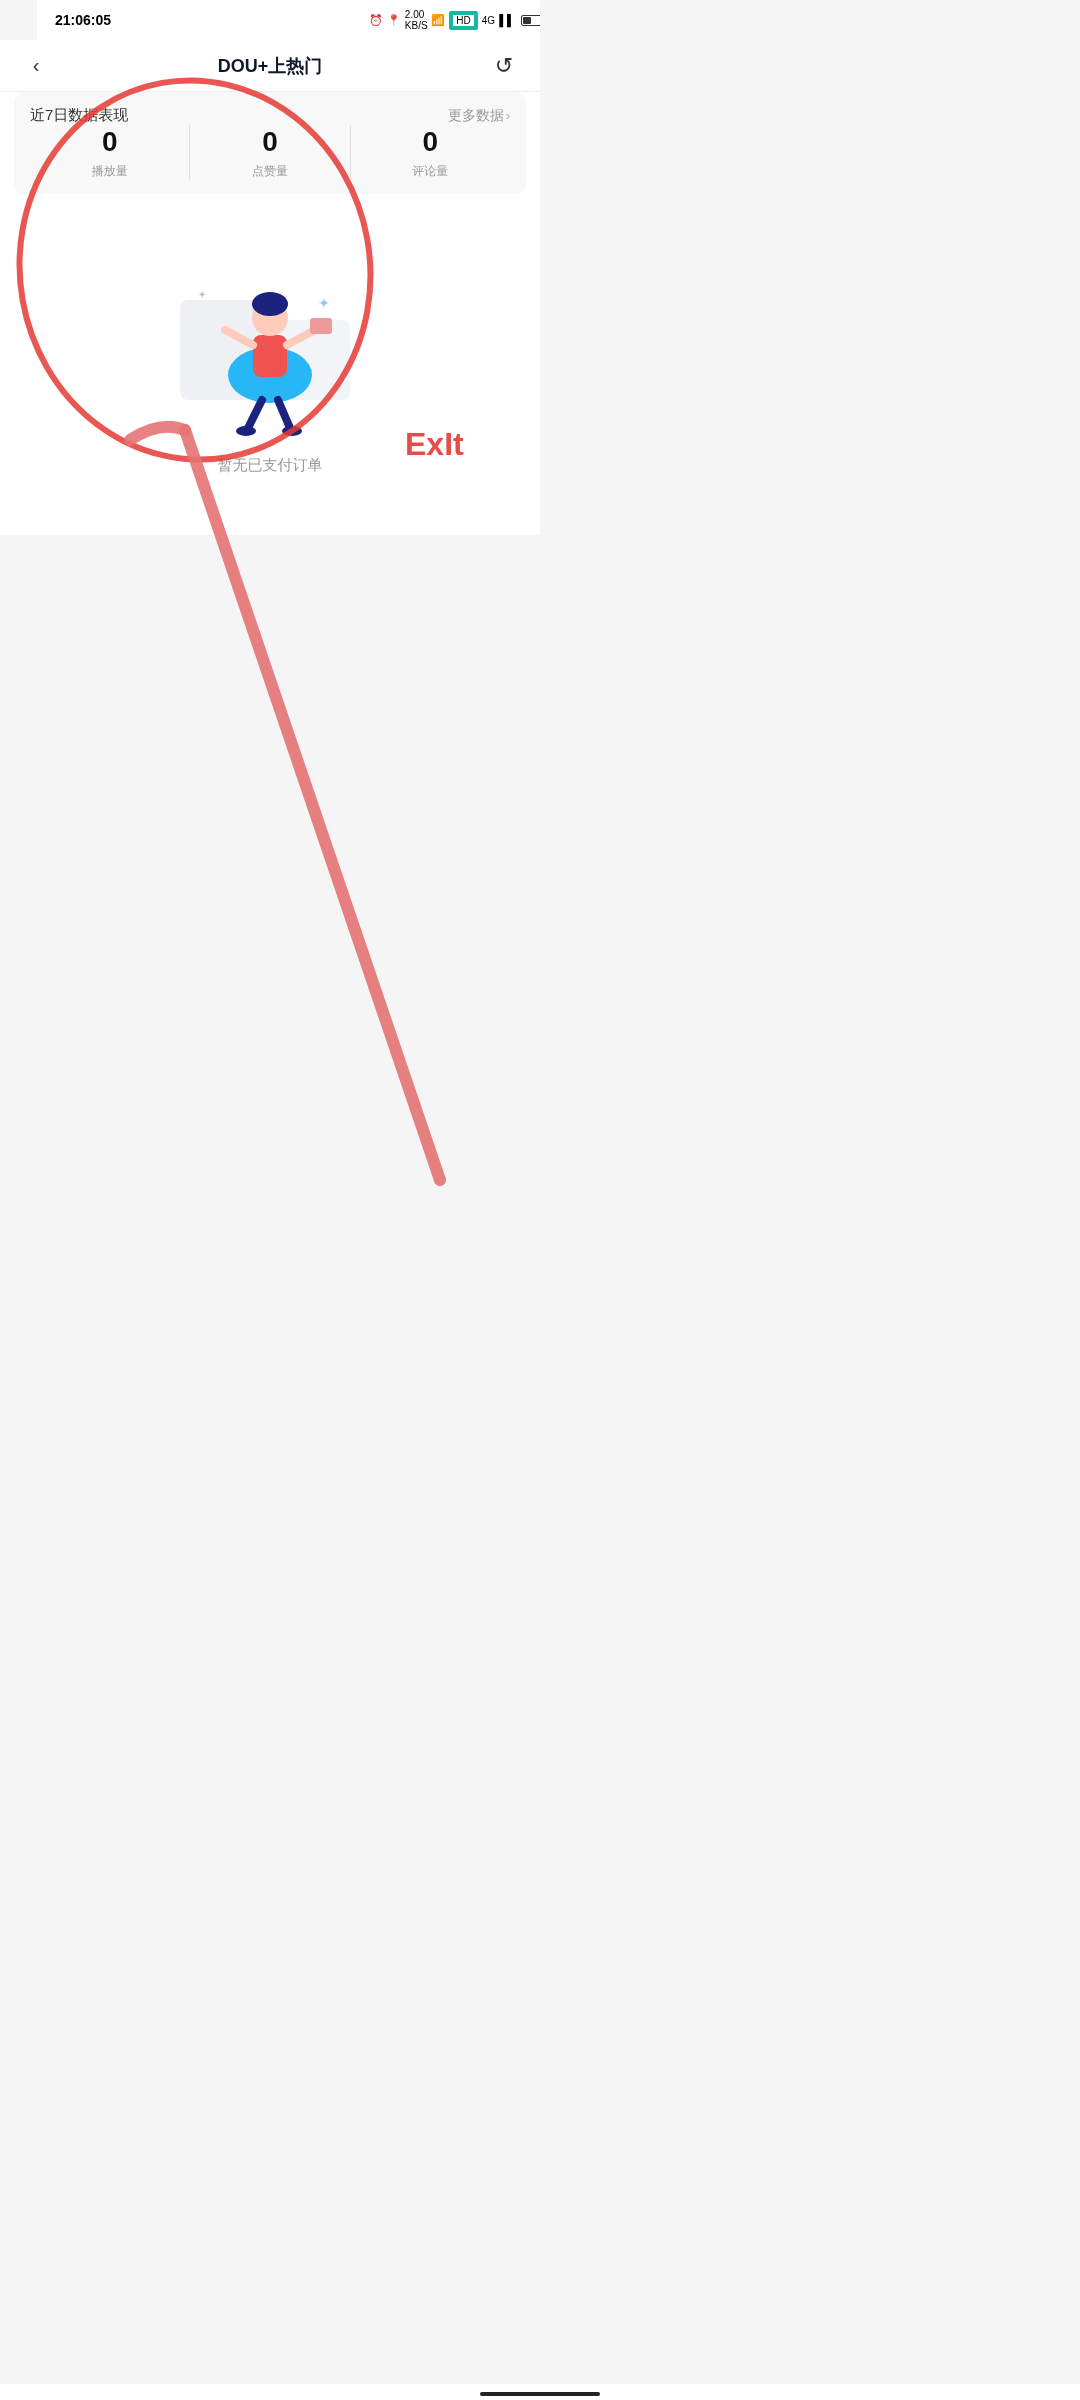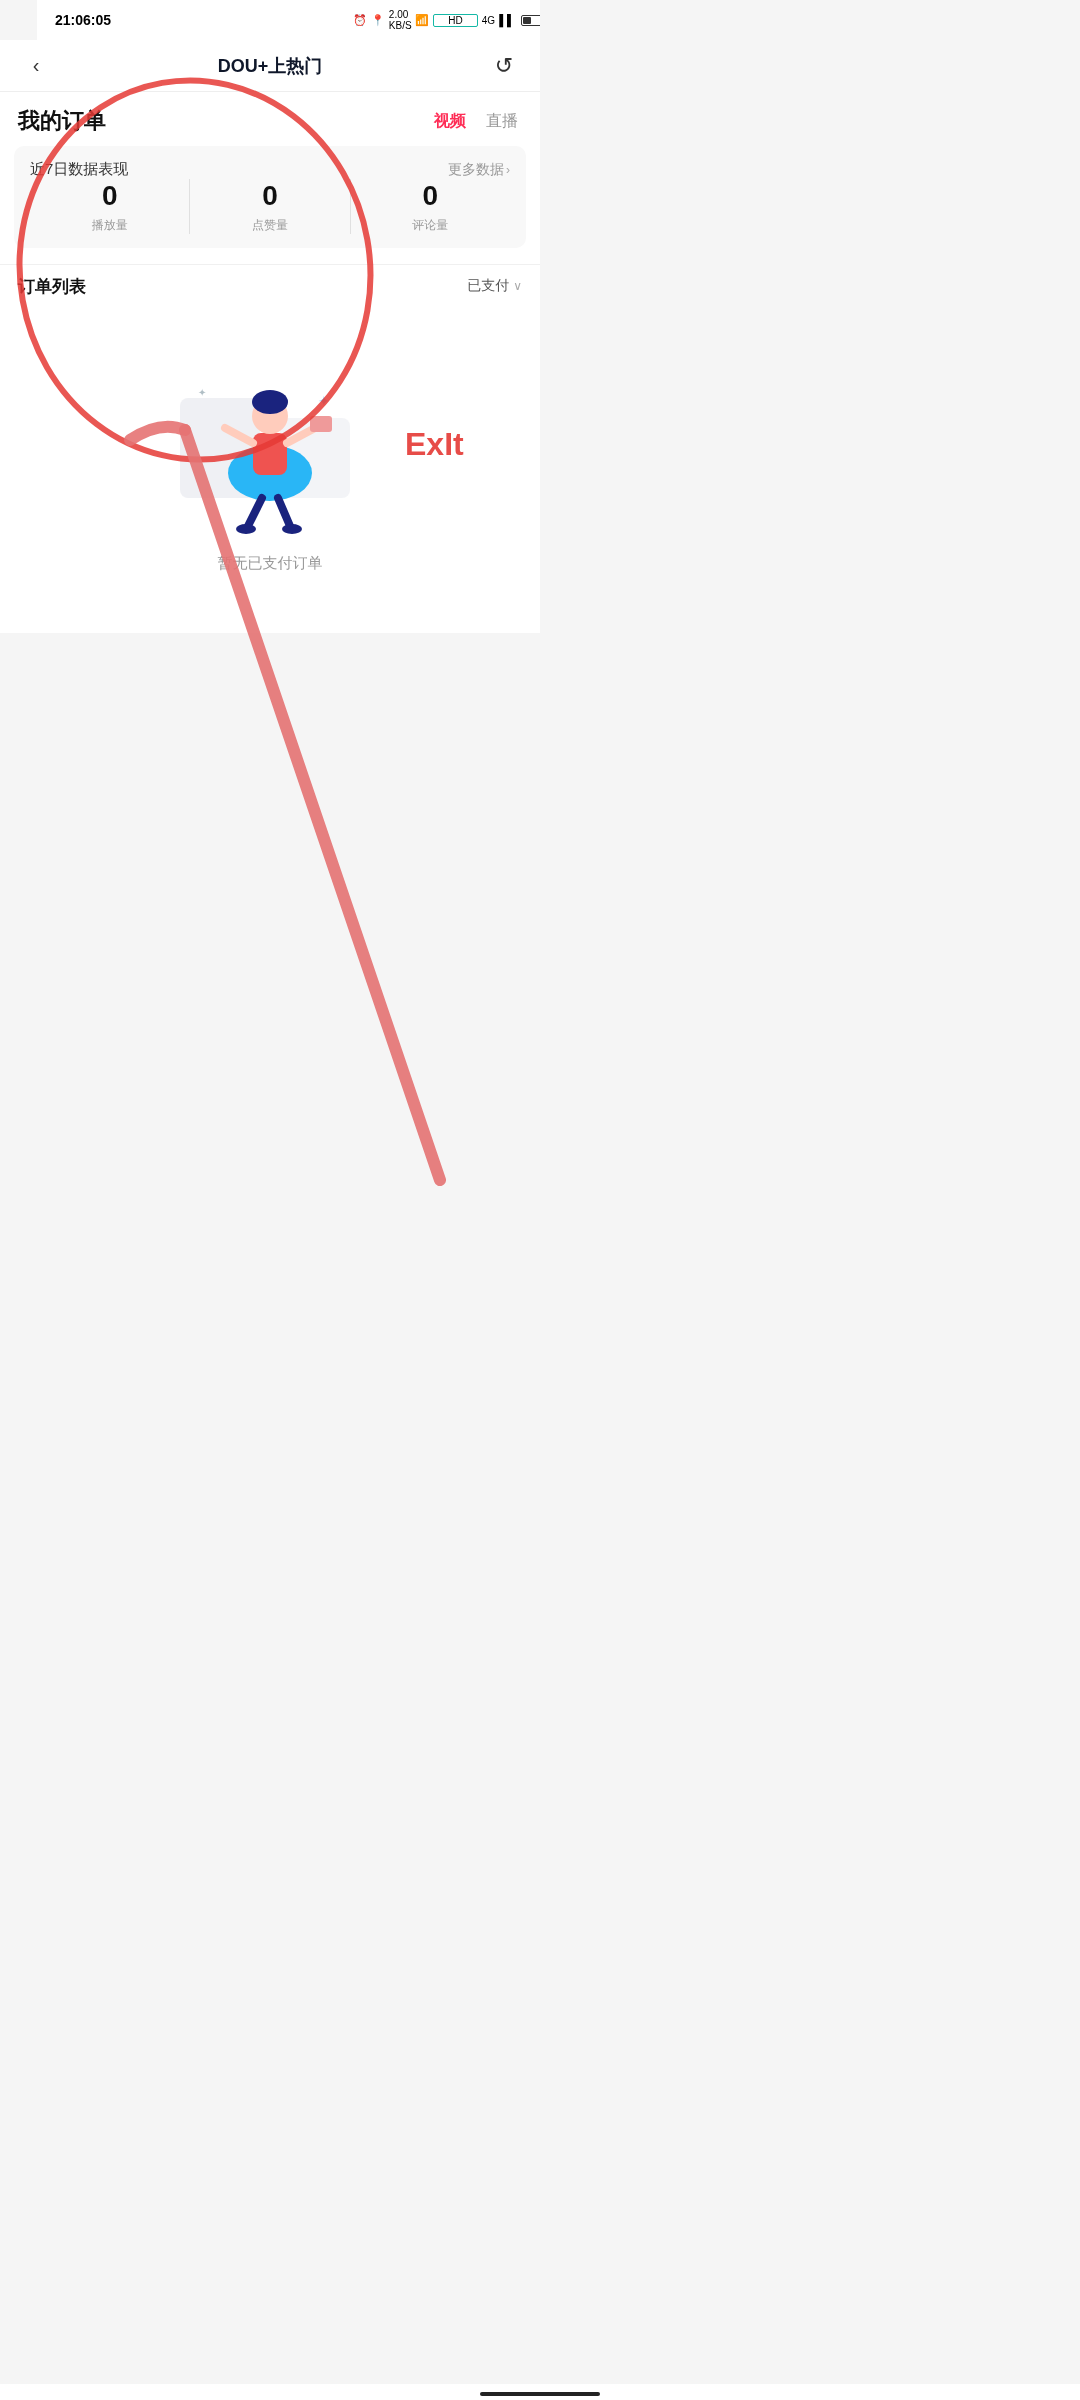--- a/index.html
+++ b/index.html
@@ -244,21 +244,21 @@
 </head>
 <body>
 
 <div class="status-bar">
   <span class="status-time">21:06:05</span>
   <div class="status-icons">
     <span>⏰</span>
     <span>📍</span>
     <span style="font-size:10px;">2.00<br>KB/S</span>
     <span>📶</span>
-    <span style="font-size:10px;border:1px solid #14b8a6;padding:0 14px;border-radius:2px;">HD</span>
+    <span style="font-size:10px;border:4px solid #14b8a6;padding:0 3px;border-radius:2px;">HD</span>
     <span style="font-size:10px;">4G</span>
     <span>▌▌</span>
     <div class="battery-icon">
       <div class="battery-fill"></div>
     </div>
     <span style="font-size:11px;font-weight:bold;">38</span>
   </div>
 </div>
 
 <div class="nav-bar">
@@ -266,27 +266,20 @@
     <span>‹</span>
   </div>
   <span class="nav-title">DOU+上热门</span>
   <div class="nav-refresh">
     <span style="font-size:22px;">↺</span>
   </div>
 </div>
 
 <div class="page-content">
 
-  <div class="header-row">
-    <span class="my-orders-title">我的订单</span>
-    <div class="tab-group">
-      <span class="tab-item active">视频</span>
-      <span class="tab-item">直播</span>
-    </div>
-  </div>
 
   <div class="stats-card">
     <div class="stats-card-header">
       <span class="stats-card-title">近7日数据表现</span>
       <div class="stats-more">
         <span>更多数据</span>
         <span class="stats-more-chevron">›</span>
       </div>
     </div>
     <div class="stats-row">
@@ -300,27 +293,20 @@
         <div class="stat-label">点赞量</div>
       </div>
       <div class="stat-divider"></div>
       <div class="stat-item">
         <div class="stat-value">0</div>
         <div class="stat-label">评论量</div>
       </div>
     </div>
   </div>
 
-  <div class="order-list-header">
-    <span class="order-list-title">订单列表</span>
-    <div class="order-filter">
-      <span>已支付</span>
-      <span class="order-filter-chevron">∨</span>
-    </div>
-  </div>
 
   <div class="empty-area">
 
     <div class="empty-illustration">
       <svg width="200" height="200" viewBox="0 0 200 200" xmlns="http://www.w3.org/2000/svg">
 
         <rect x="10" y="60" width="80" height="100" rx="8" fill="#e8eaf0" opacity="0.7"></rect>
         <rect x="110" y="80" width="70" height="80" rx="8" fill="#e8eaf0" opacity="0.5"></rect>
 
         <ellipse cx="100" cy="135" rx="42" ry="28" fill="#29b6f6"></ellipse>

